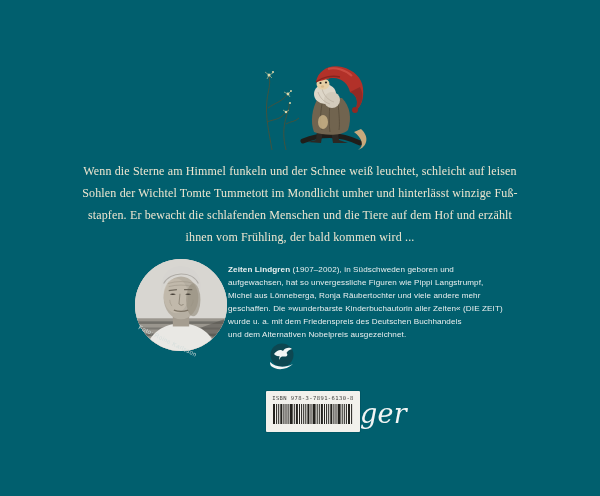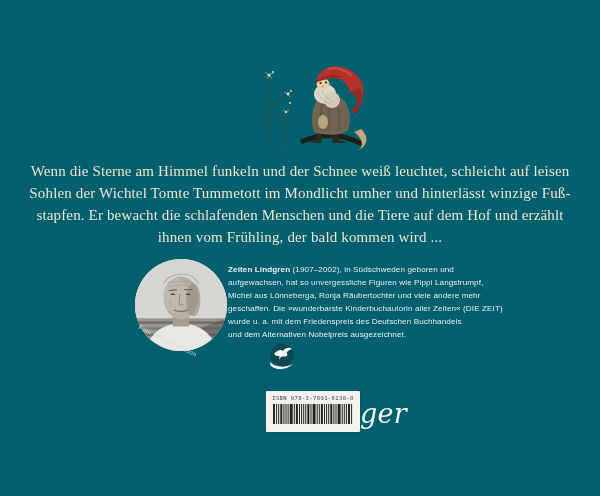--- a/index.html
+++ b/index.html
@@ -8,21 +8,21 @@
     position:relative;width:600px;height:496px;overflow:hidden;
     background:#015f6e;
   }
   
   .gnome{position:absolute;left:250px;top:58px;width:148px;height:100px;}
   
   .blurb{
     position:absolute;left:0;right:0;top:160px;
     text-align:center;white-space:pre;
     font-family:"Liberation Serif",serif;
-    font-size:15px;line-height:22px;letter-spacing:0.15px;
+    font-size:12px;line-height:22px;letter-spacing:0.15px;
     color:#eee6d0;
   }
   
   .author-photo{
     position:absolute;left:135px;top:259px;width:92px;height:92px;
     border-radius:50%;overflow:hidden;background:#cbc9c4;
   }
   .photo-credit{
     position:absolute;left:139px;top:324px;
     font-size:6px;letter-spacing:0.4px;color:#d5dedc;opacity:0.95;

